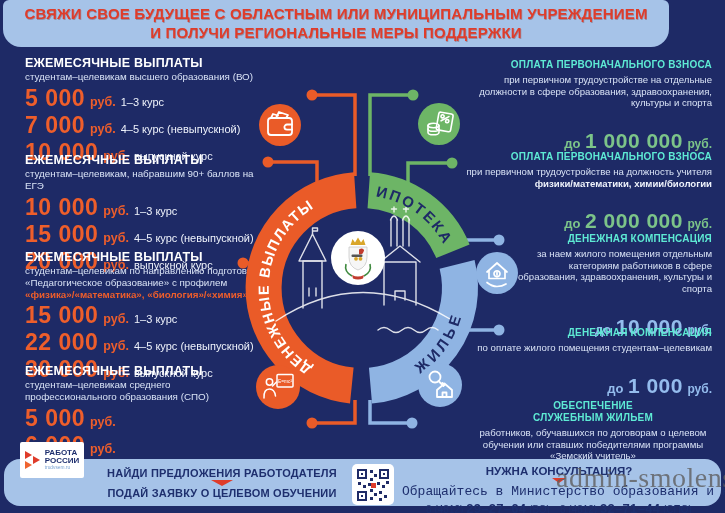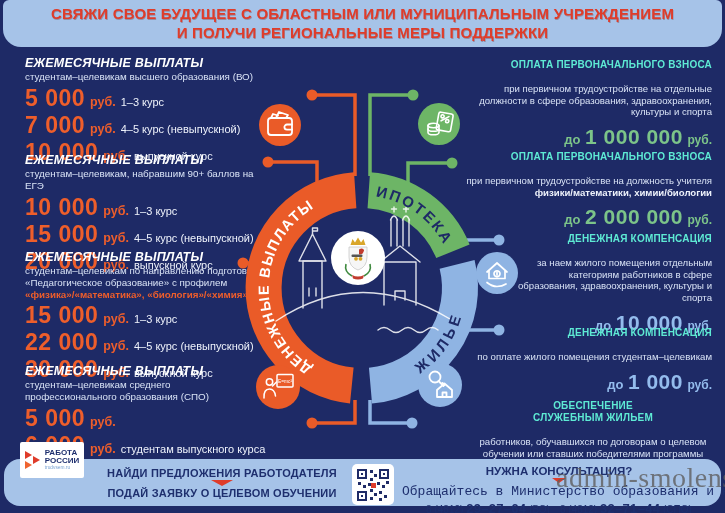--- a/index.html
+++ b/index.html
@@ -3,43 +3,43 @@
 <meta charset="utf-8">
 <style>
   html,body{margin:0;padding:0;background:#10183f;}
   #stage{
     position:relative;width:725px;height:513px;overflow:hidden;
     background:#1e2a66;font-family:"Liberation Sans",sans-serif;
     -webkit-font-smoothing:antialiased;
   }
   
   .banner{
-    position:absolute;left:3px;top:0;width:719px;height:47px;
+    position:absolute;left:3px;top:0;width:666px;height:47px;
     background:#a6c3e8;border-radius:6px 6px 18px 18px;
     display:flex;flex-direction:column;justify-content:center;align-items:center;
   }
   .banner .t{
     font-weight:700;font-size:15px;line-height:1.25;color:#df3c2a;
     letter-spacing:.2px;text-shadow:.6px .8px 0 rgba(110,20,10,.3);white-space:nowrap;
   }
   
   .lblock{position:absolute;left:25px;width:236px;color:#fff;}
-  .lb-title{font-size:12.5px;font-weight:700;letter-spacing:.2px;color:#fff;font-style:italic;}
+  .lb-title{font-size:12.5px;font-weight:700;letter-spacing:.2px;color:#fff;}
   .lb-sub{font-size:9.8px;line-height:1.2;color:#d9e3f6;margin-top:1px;}
   .lb-accent{font-size:9.8px;line-height:1.2;font-weight:700;color:#ee5e2b;}
   .lrow{margin-top:4px;display:flex;align-items:baseline;gap:5px;white-space:nowrap;}
   .lrow .amt{font-size:23px;line-height:1;font-weight:700;color:#ee5e2b;letter-spacing:.5px;}
   .lrow .rub{font-size:12.5px;font-weight:700;color:#ee5e2b;}
   .lrow .desc{font-size:11px;color:#eef2fb;}
   
   .rblock{position:absolute;right:13px;text-align:right;color:#fff;}
   .rb-title{font-size:10px;font-weight:700;letter-spacing:.2px;color:#5eead4;line-height:1.2;}
-  .rb-body{font-size:9.6px;line-height:1.22;color:#d9e3f6;margin-top:12px;}
+  .rb-body{font-size:9.6px;line-height:1.22;color:#d9e3f6;margin-top:3px;}
   .rb-body b{color:#eef2fb;}
-  .rb-amt{margin-top:8px;white-space:nowrap;}
+  .rb-amt{margin-top:21px;white-space:nowrap;}
   .rb-amt .do{font-size:13px;font-weight:700;}
   .rb-amt .val{font-size:21px;line-height:1;font-weight:700;letter-spacing:.5px;}
   .rb-amt .unit{font-size:12px;font-weight:700;}
   .amt-green .rb-amt span{color:#7cc489;}
   .amt-blue  .rb-amt span{color:#94bced;}
   
   #diagram{position:absolute;left:0;top:0;}
   
   .fbar{
     position:absolute;left:4px;top:459px;width:717px;height:47px;
@@ -146,21 +146,20 @@
   <div class="lblock" style="top:364px">
     <div class="lb-title">ЕЖЕМЕСЯЧНЫЕ ВЫПЛАТЫ</div>
     <div class="lb-sub">студентам–целевикам среднего профессионального образования (СПО)</div>
     <div class="lrow">
       <span class="amt">5 000</span>
       <span class="rub">руб.</span>
     </div>
     <div class="lrow">
       <span class="amt">6 000</span>
       <span class="rub">руб.</span>
-      <span class="desc">студентам выпускного курса</span>
     </div>
   </div>
 
   <div class="rblock amt-green" style="top:59px;width:258px">
     <div class="rb-title">ОПЛАТА ПЕРВОНАЧАЛЬНОГО ВЗНОСА</div>
     <div class="rb-body">при первичном трудоустройстве на отдельные должности в сфере образования, здравоохранения, культуры и спорта</div>
     <div class="rb-amt">
       <span class="do">до</span>
       <span class="val">1 000 000</span>
       <span class="unit">руб.</span>

